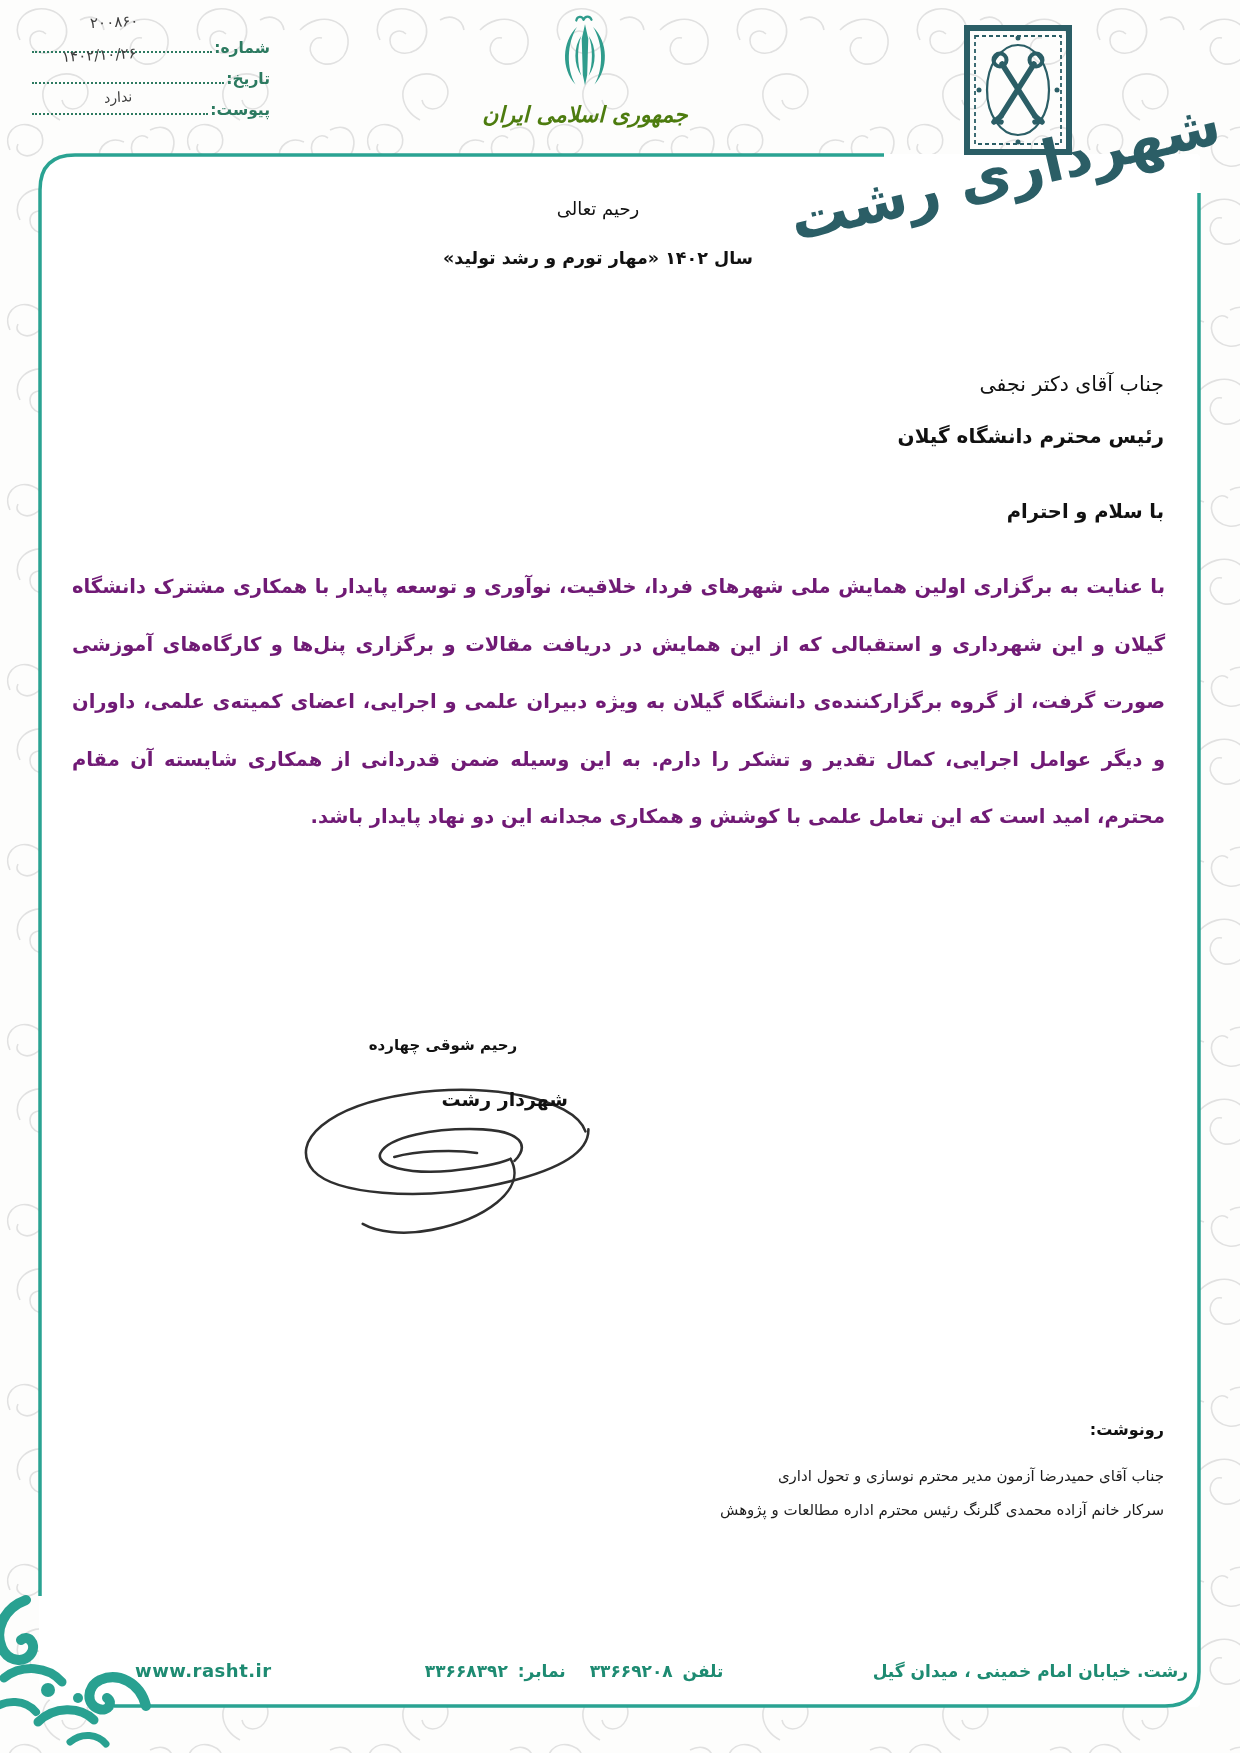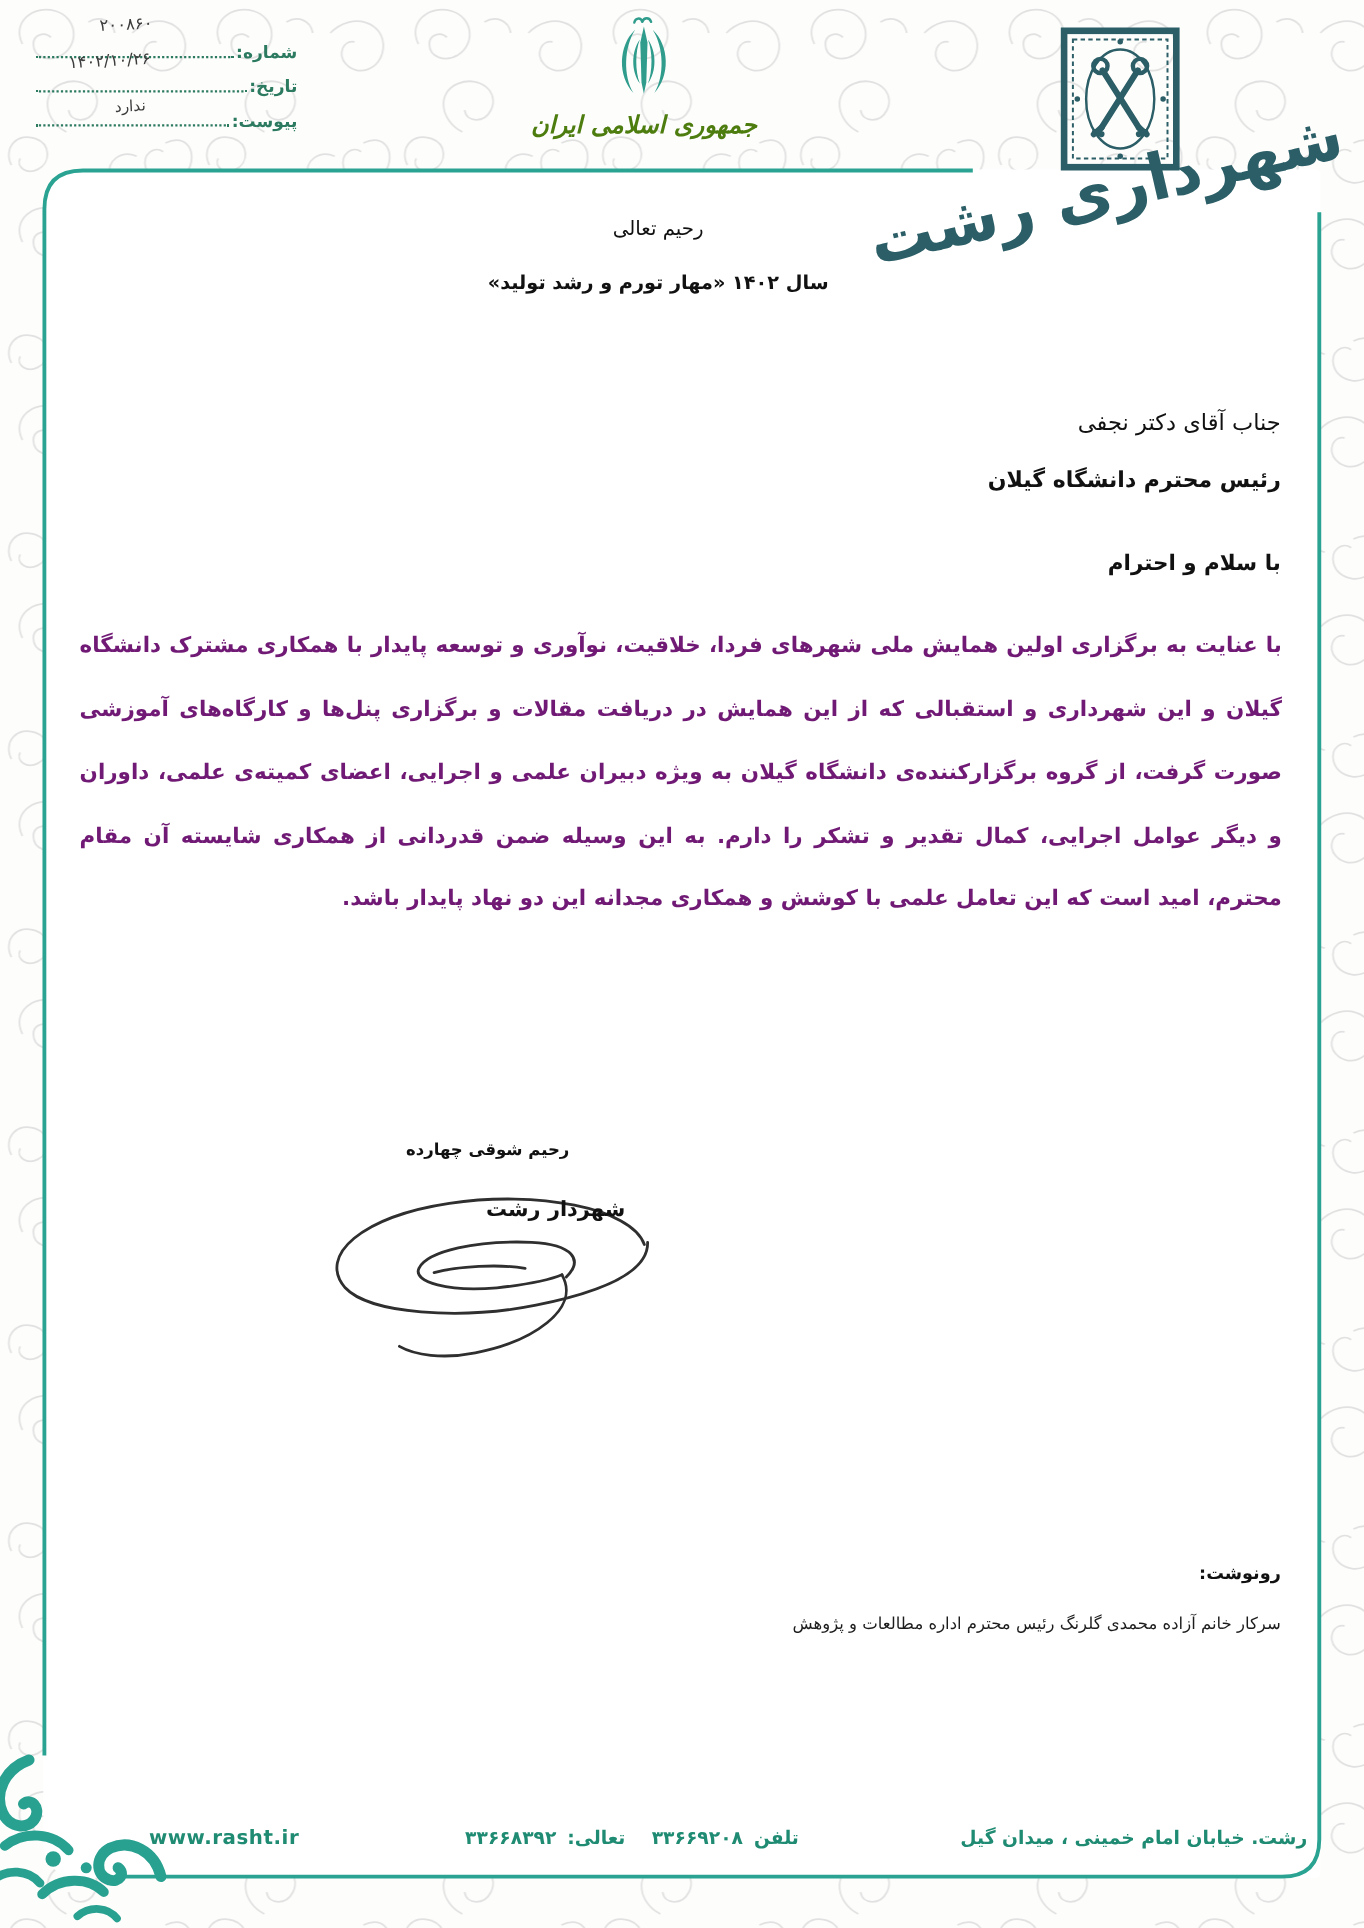--- a/index.html
+++ b/index.html
@@ -182,27 +182,28 @@
     <g fill="none" stroke="#2f2f2f" stroke-width="2.6" stroke-linecap="round">
       <path d="M312 62 C300 28 212 12 132 24 C52 36 10 72 36 102 C58 126 142 132 212 118 C272 106 316 88 315 60"></path>
       <path d="M240 92 C256 76 246 62 208 60 C158 58 112 68 104 84 C98 97 132 106 176 102 C204 99 224 95 236 90"></path>
       <path d="M118 88 C140 82 178 80 202 84"></path>
       <path d="M236 90 C254 122 208 152 156 162 C126 168 100 164 86 156"></path>
     </g>
   </svg>
 
   <div class="cc">
     <div class="cc-label">رونوشت:</div>
+    <div class="cc-item">جناب آقای حمیدرضا آزمون مدیر محترم نوسازی و تحول اداری</div>
     <div class="cc-item">سرکار خانم آزاده محمدی گلرنگ رئیس محترم اداره مطالعات و پژوهش</div>
   </div>
 
   <div class="footer">
     <div class="footer-address">رشت. خیابان امام خمینی ، میدان گیل</div>
     <div class="footer-phones">
       <span>تلفن</span>
       <span>۳۳۶۶۹۲۰۸</span>
-      <span style="margin-right:14px;">تعالی:</span>
+      <span style="margin-right:14px;">نمابر:</span>
       <span>۳۳۶۶۸۳۹۲</span>
     </div>
     <div class="footer-website">www.rasht.ir</div>
   </div>
 
 </div>
 
 </body></html>

